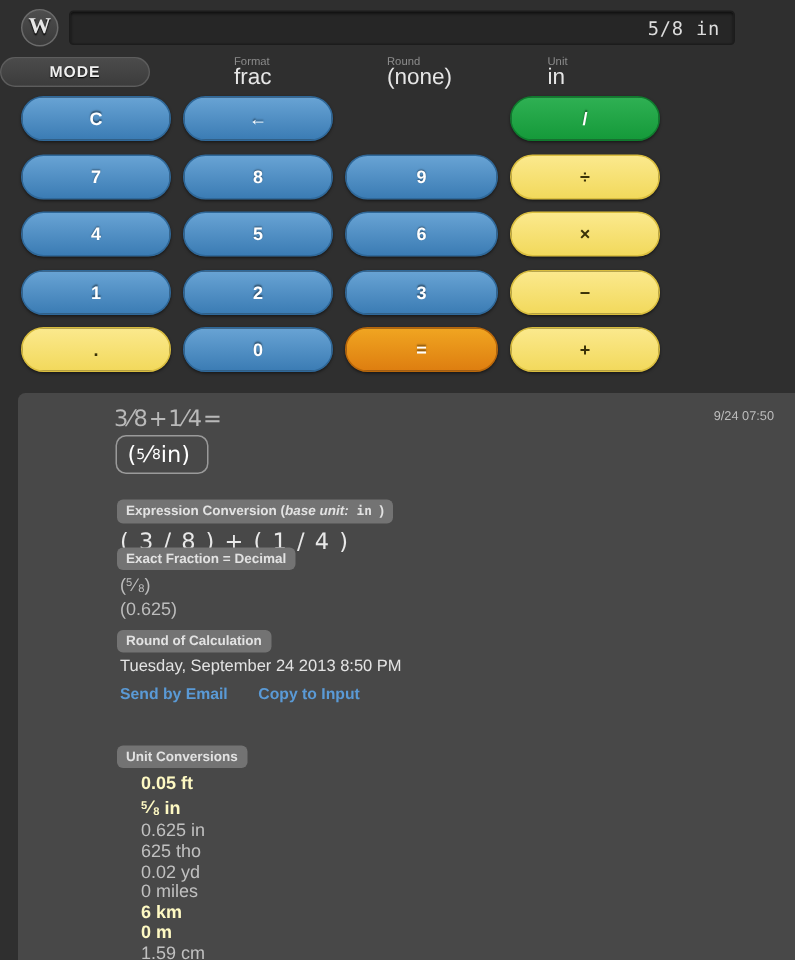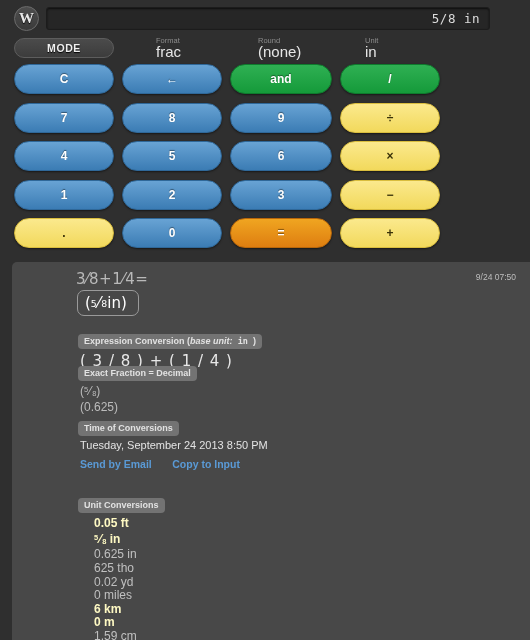--- a/index.html
+++ b/index.html
@@ -29,21 +29,21 @@
     background: #262626; border: 1px solid #1c1c1c; border-radius: 3px;
     color: #dcdcdc; font-family: "DejaVu Sans Mono", monospace;
     font-size: 12.5px; letter-spacing: .5px;
     text-align: right; line-height: 21px; padding-right: 9px;
     box-shadow: inset 0 1px 2px rgba(0,0,0,.65);
   }
 
   
   .modebar { position: absolute; left: 0; top: 38px; width: 530px; height: 24px; }
   .mode-btn {
-    position: absolute; left: 14px; top: 0;
+    position: absolute; left: 0; top: 0;
     width: 100px; height: 20px; border-radius: 10px;
     background: linear-gradient(#4b4b4b, #3c3c3c);
     border: 1px solid #5d5d5d;
     color: #f0f0f0; font-size: 10.5px; font-weight: bold; letter-spacing: .6px;
     display: flex; align-items: center; justify-content: center;
     text-shadow: 0 1px 1px #000;
   }
   .setting { position: absolute; top: -2px; text-align: left; }
   .setting .s-label { color: #8c8c8c; font-size: 7.5px; line-height: 10px; }
   .setting .s-value { color: #e6e6e6; font-size: 15px; line-height: 11px; }
@@ -175,23 +175,20 @@
   </div>
 
   <div class="keypad" id="keypad">
       <div class="krow">
         <div class="key c0 k-blue">
           <span>C</span>
         </div>
         <div class="key c1 k-blue">
           <span>←</span>
         </div>
-        <div class="key c2 k-green">
-          <span>and</span>
-        </div>
         <div class="key c3 k-green">
           <span>/</span>
         </div>
       </div>
       <div class="krow">
         <div class="key c0 k-blue">
           <span>7</span>
         </div>
         <div class="key c1 k-blue">
           <span>8</span>
@@ -267,21 +264,21 @@
         <div class="expr-val">( 3 / 8 ) + ( 1 / 4 )</div>
       </div>
 
       <div class="sec" id="sec-frac">
         <span class="tag">Exact Fraction = Decimal</span>
         <div class="frac-val"><span>(</span><sup>5</sup><span class="fbar">⁄</span><sub>8</sub><span>)</span></div>
         <div class="dec-val">(0.625)</div>
       </div>
 
       <div class="sec" id="sec-time">
-        <span class="tag">Time of Conversions</span>
+        <span class="tag">Round of Calculation</span>
         <div class="time-val">Tuesday, September 24 2013 8:50 PM</div>
         <div class="links">
           <span class="link">Send by Email</span>
           <span class="link">Copy to Input</span>
         </div>
       </div>
 
       <div class="sec" id="sec-units">
         <span class="tag">Unit Conversions</span>
         <div class="conv-list" id="conv-list">

